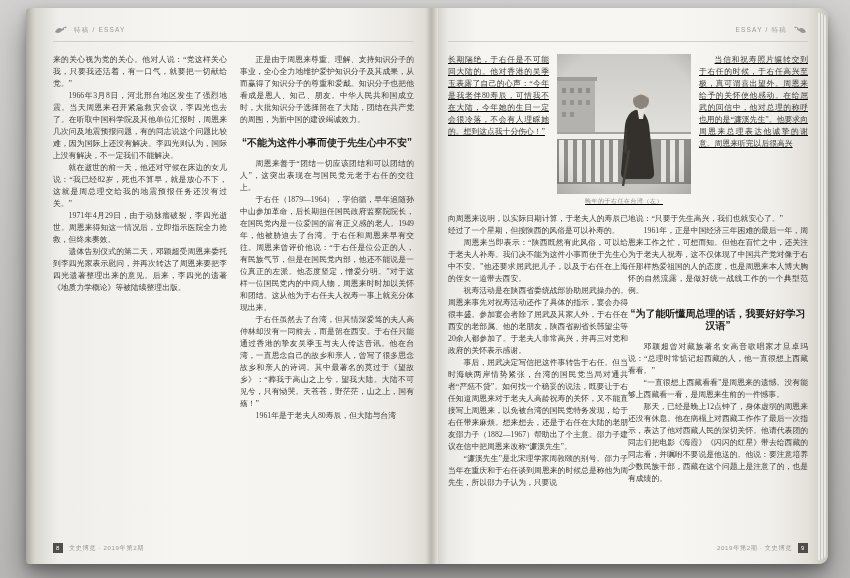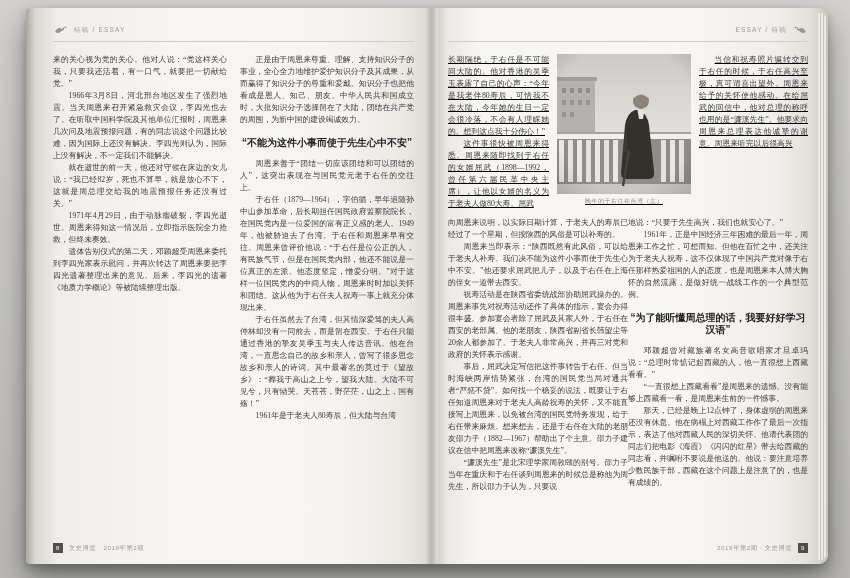--- a/index.html
+++ b/index.html
@@ -105,21 +105,20 @@
                 <path d="M13 8 Q10 2 6 5 Q4 2 1 3 Q4 6 6.5 7 Q9 10.5 13 8 Z" fill="#979694"></path>
                 <circle cx="3.5" cy="4.5" r="0.7" fill="#f5f4f1"></circle>
               </svg>
           </span>
         </div>
         <div class="head-rule"></div>
 
         <div class="rp-top">
           <div class="rp-narrow1 bodytext">
             <p class="cont">长期隔绝，于右任是不可能回大陆的。他对香港的吴季玉表露了自己的心声：“今年是我老伴80寿辰，可惜我不在大陆，今年她的生日一定会很冷落，不会有人理睬她的。想到这点我十分伤心！”</p>
-            <p>这件事很快被周恩来得悉。周恩来随即找到于右任的女婿屈武（1898—1992，曾任第六届民革中央主席），让他以女婿的名义为于老夫人做80大寿。屈武</p>
           </div>
           <figure class="figure" style="margin:0">
             <svg viewBox="0 0 134 140">
               <defs>
                 <linearGradient id="sky" x1="0" y1="0" x2="0" y2="1">
                   <stop offset="0" stop-color="#cccbc8"></stop>
                     <stop offset="0.6" stop-color="#e2e1de"></stop>
                     <stop offset="1" stop-color="#eceae7"></stop>
                 </linearGradient>
                 <radialGradient id="vig" cx="0.5" cy="0.45" r="0.75">

